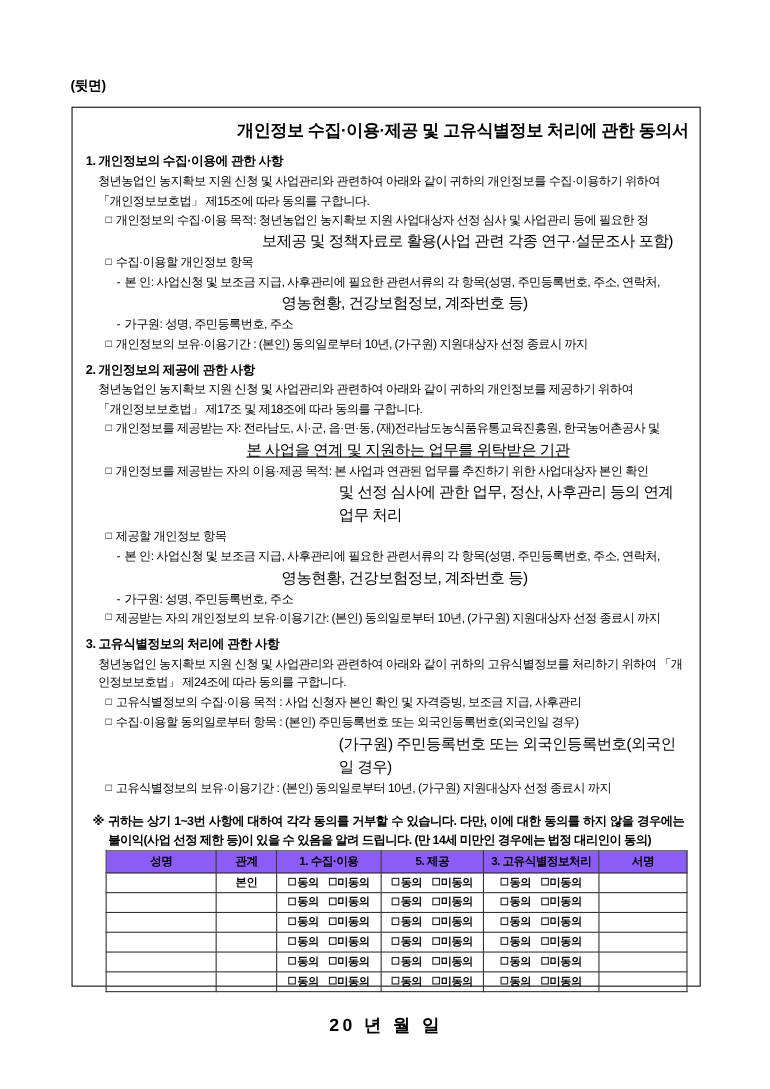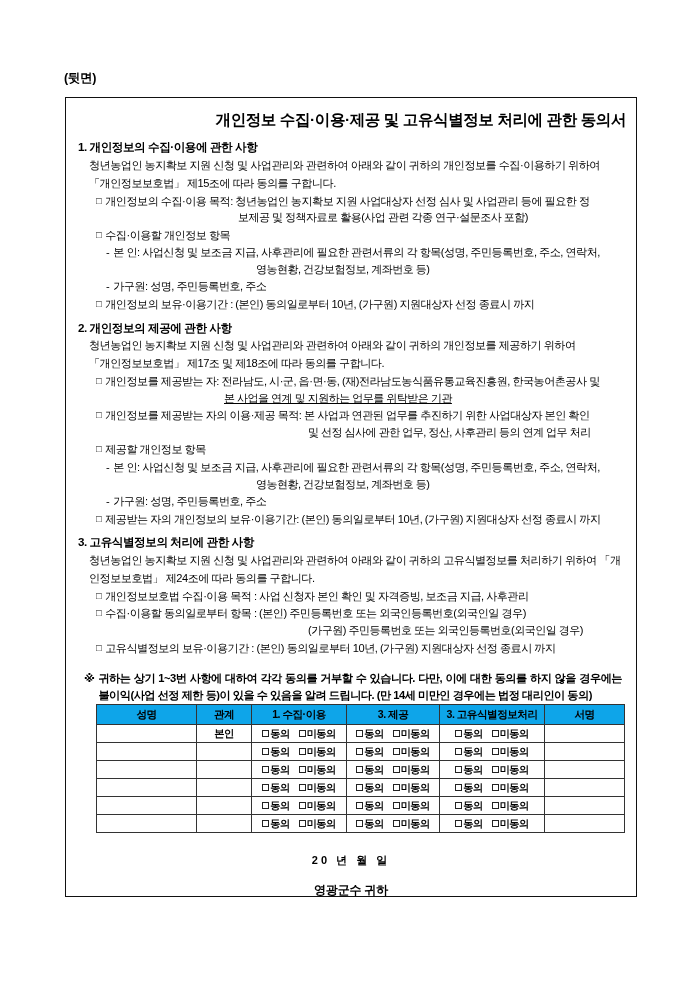--- a/index.html
+++ b/index.html
@@ -98,21 +98,21 @@
     line-height: 1.72;
   }
   .bullet .bt {
     flex: 1 1 auto;
     text-align: justify;
     text-justify: inter-ideograph;
   }
 
   
   .cont {
-    font-size: 11px;
+    font-size: 14px;
     letter-spacing: -0.5px;
     line-height: 1.5;
     margin: 0 0 0 162px;
   }
   .cont.c2 { margin-left: 148px; text-decoration: underline; }
   .cont.c3 { margin-left: 180px; }
   .cont.c4 { margin-left: 232px; }
 
   
   .dash {
@@ -175,21 +175,21 @@
     height: 17px;
     padding: 0;
     font-size: 10.4px;
     font-weight: bold;
     letter-spacing: -0.5px;
     text-align: center;
     vertical-align: middle;
     line-height: 1;
   }
   table.sig th {
-    background: #0ea5e9;
+    background: #8b5cf6;
     height: 19px;
     font-size: 10.6px;
   }
   table.sig td.rel {
     font-weight: bold;
     font-size: 10.3px;
   }
   .chk {
     display: inline-block;
     white-space: nowrap;
@@ -203,21 +203,21 @@
     height: 7px;
     border: 1px solid #222;
     margin-right: 1px;
     vertical-align: -0.5px;
     box-sizing: border-box;
   }
   .chk + .chk { margin-left: 9px; }
 
   .date-line {
     text-align: center;
-    font-size: 11px;
+    font-size: 16px;
     font-weight: bold;
     letter-spacing: 3px;
     margin: 20px 0 0 0;
   }
   .addressee {
     text-align: center;
     font-size: 12px;
     font-weight: bold;
     letter-spacing: -0.2px;
     margin: 14px 0 0 0;
@@ -307,21 +307,21 @@
         </div>
       </div>
 
       <div>
         <div class="sec-head">3. 고유식별정보의 처리에 관한 사항</div>
         <div class="sec-intro">청년농업인 농지확보 지원 신청 및 사업관리와 관련하여 아래와 같이 귀하의 고유식별정보를 처리하기 위하여 「개</div>
         <div class="sec-intro">인정보보호법」 제24조에 따라 동의를 구합니다.</div>
 
         <div class="bullet">
           <span class="mk">□</span>
-          <span class="bt">개인정보보호법 수집·이용 목적 : 사업 신청자 본인 확인 및 자격증빙, 보조금 지급, 사후관리</span>
+          <span class="bt">고유식별정보의 수집·이용 목적 : 사업 신청자 본인 확인 및 자격증빙, 보조금 지급, 사후관리</span>
         </div>
 
         <div class="bullet">
           <span class="mk">□</span>
           <span class="bt">수집·이용할 동의일로부터 항목 : (본인) 주민등록번호 또는 외국인등록번호(외국인일 경우)</span>
         </div>
         <div class="cont c4">(가구원) 주민등록번호 또는 외국인등록번호(외국인일 경우)</div>
 
         <div class="bullet">
           <span class="mk">□</span>
@@ -347,21 +347,21 @@
             <col style="width:95px">
             <col style="width:93px">
             <col style="width:105px">
             <col style="width:80px">
           </colgroup>
           <thead>
             <tr>
               <th>성명</th>
               <th>관계</th>
               <th>1. 수집·이용</th>
-              <th>3. 제공</th>
+              <th>5. 제공</th>
               <th>3. 고유식별정보처리</th>
               <th>서명</th>
             </tr>
           </thead>
           <tbody>
               <tr>
                 <td></td>
                 <td class="rel">본인</td>
                 <td><span class="chk"><span class="box"></span><span>동의</span></span><span class="chk"><span class="box"></span><span>미동의</span></span></td>
                 <td><span class="chk"><span class="box"></span><span>동의</span></span><span class="chk"><span class="box"></span><span>미동의</span></span></td>
@@ -406,18 +406,17 @@
                 <td><span class="chk"><span class="box"></span><span>동의</span></span><span class="chk"><span class="box"></span><span>미동의</span></span></td>
                 <td><span class="chk"><span class="box"></span><span>동의</span></span><span class="chk"><span class="box"></span><span>미동의</span></span></td>
                 <td><span class="chk"><span class="box"></span><span>동의</span></span><span class="chk"><span class="box"></span><span>미동의</span></span></td>
                 <td></td>
               </tr>
             </tbody>
         </table>
       </div>
 
       <div class="date-line">20     년        월        일</div>
-      <div class="addressee">영광군수 귀하</div>
 
     </div>
   </div>
 
 </div>
 
 </body></html>

